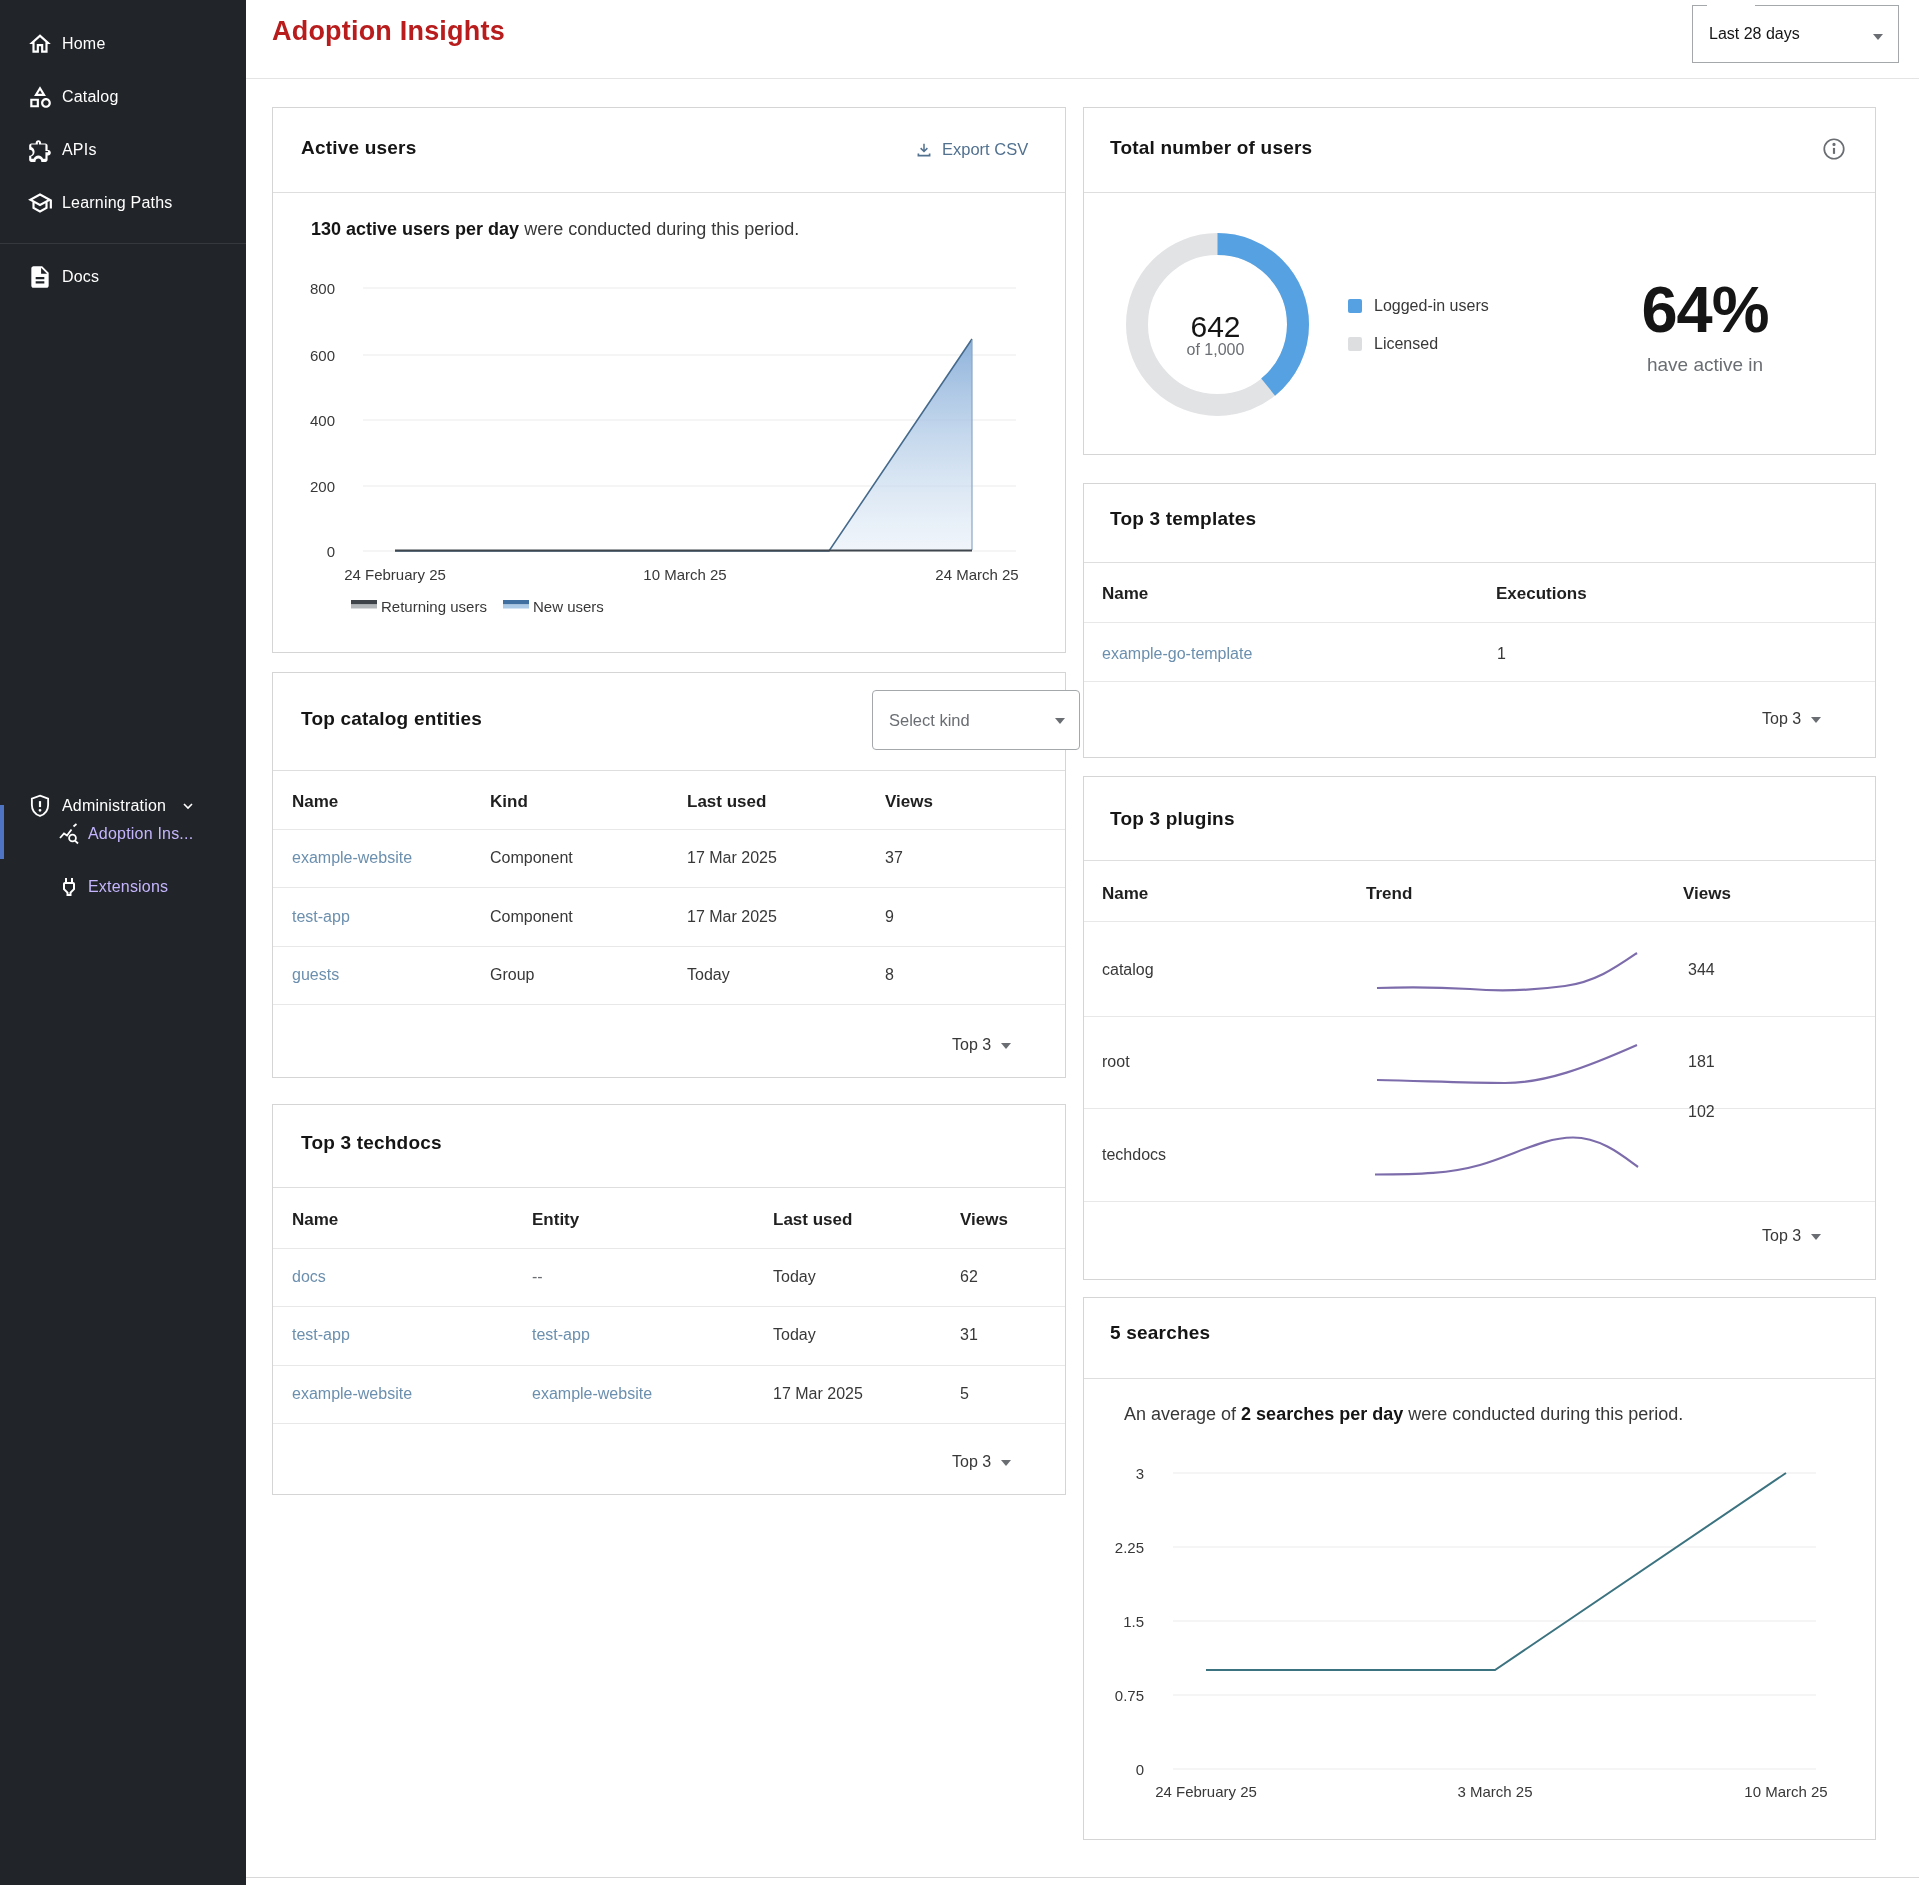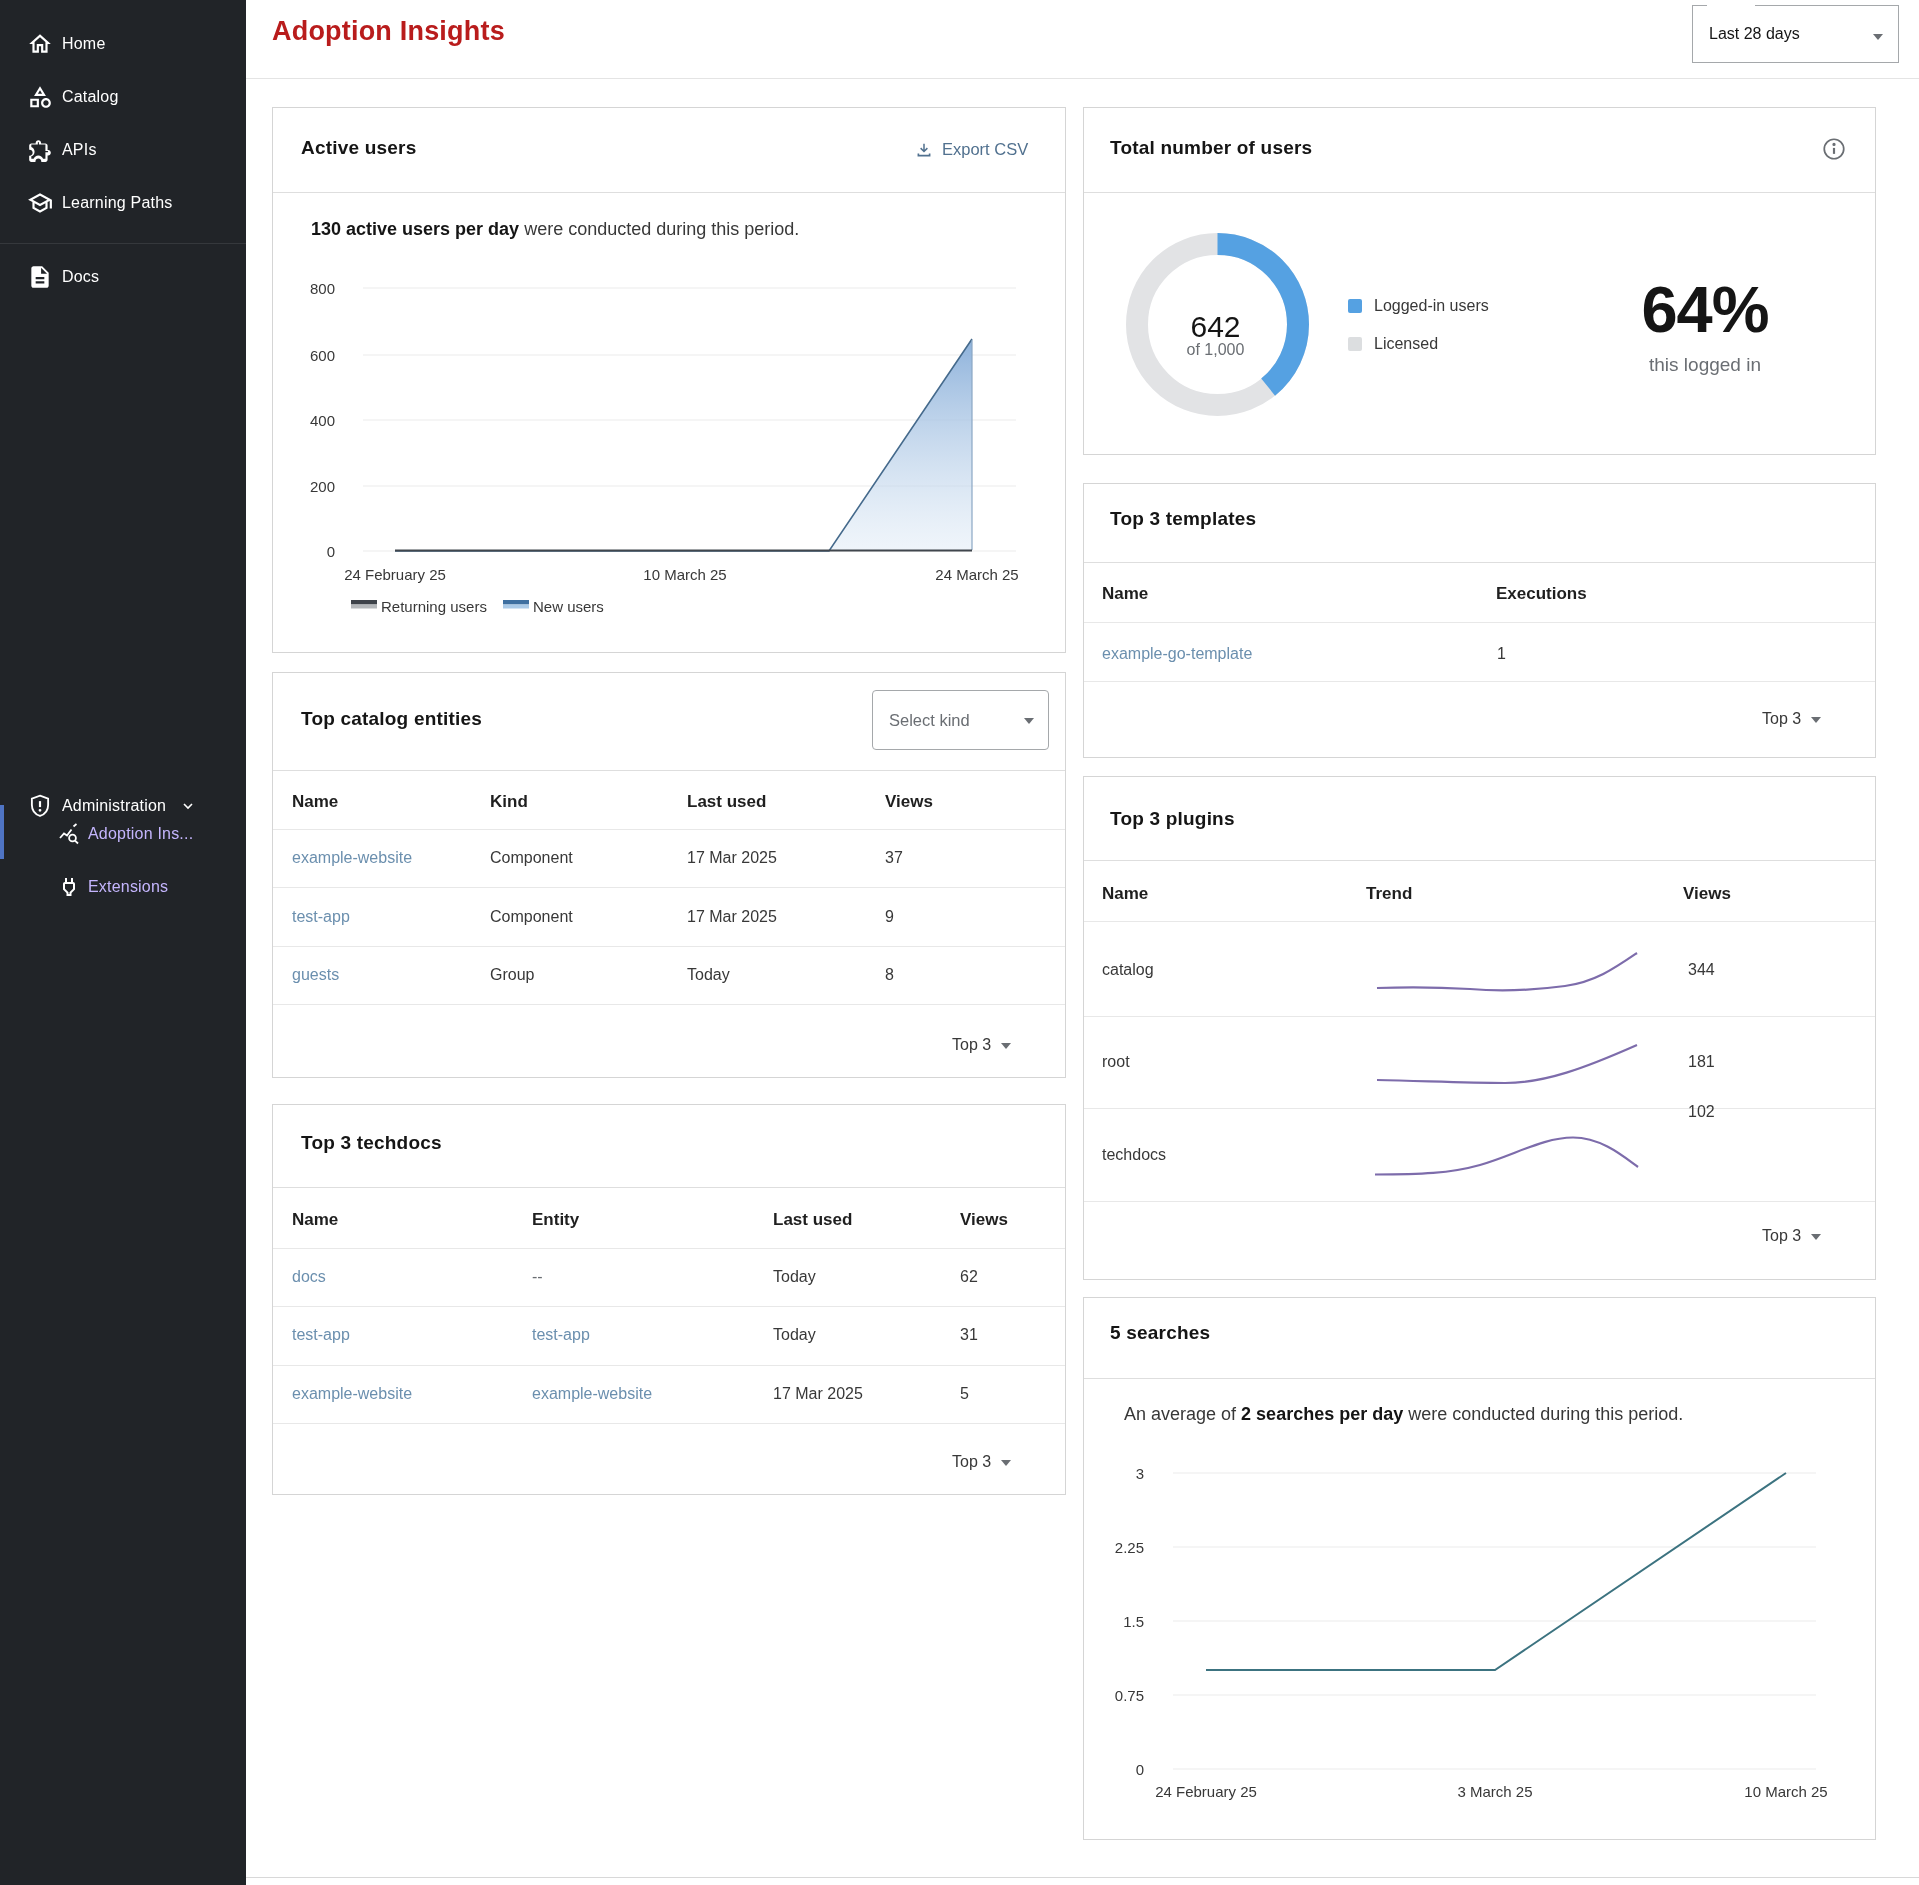--- a/index.html
+++ b/index.html
@@ -153,21 +153,21 @@
     <rect x="78" y="330" width="26" height="4.5" fill="#3e434a"></rect>
     <rect x="78" y="334.5" width="26" height="4" fill="#b4b7ba"></rect>
     <text x="108" y="342" font-size="15" fill="#383838">Returning users</text>
     <rect x="230" y="330" width="26" height="4.5" fill="#3e6fa0"></rect>
     <rect x="230" y="334.5" width="26" height="4" fill="#aacae8"></rect>
     <text x="260" y="342" font-size="15" fill="#383838">New users</text>
   </svg>
 
   <div class="card" style="left:272px; top:672px; width:794px; height:406px;"></div>
   <div class="card-title" style="left:301px; top:708px;">Top catalog entities</div>
-  <div class="selbox" style="left:872px; top:690px; width:177px; height:60px;">
+  <div class="selbox" style="left:872px; top:690px; width:208px; height:60px;">
     <span style="position:absolute; left:16px; top:50%; transform:translateY(-50%); font-size:16.5px; color:#6a6e73;">Select kind</span>
     <span class="caret" style="position:absolute; right:14px; top:27px; margin:0;"></span>
   </div>
   <div class="hdiv" style="left:273px; top:770px; width:792px;"></div>
   <div class="th" style="left:292px; top:792px;">Name</div>
   <div class="th" style="left:490px; top:792px;">Kind</div>
   <div class="th" style="left:687px; top:792px;">Last used</div>
   <div class="th" style="left:885px; top:792px;">Views</div>
   <div class="rowdiv" style="left:273px; top:829px; width:792px;"></div>
   <div class="td link" style="left:292px; top:849px;">example-website</div>
@@ -227,21 +227,21 @@
       <circle r="80.5" fill="none" stroke="#55a1e2" stroke-width="22" stroke-dasharray="197.8 310" transform="rotate(-90)"></circle>
     </g>
     <text x="89.5" y="103.5" text-anchor="middle" font-size="30" fill="#151515">642</text>
     <text x="89.5" y="122" text-anchor="middle" font-size="16" fill="#6a6e73">of 1,000</text>
   </svg>
   <div class="abs" style="left:1348px; top:299px; width:14px; height:14px; background:#55a1e2; border-radius:2px;"></div>
   <div class="td" style="left:1374px; top:297px;">Logged-in users</div>
   <div class="abs" style="left:1348px; top:337px; width:14px; height:14px; background:#dcdee0; border-radius:2px;"></div>
   <div class="td" style="left:1374px; top:335px;">Licensed</div>
   <div class="abs" style="left:1605px; top:272px; width:200px; text-align:center; font-size:65px; font-weight:700; color:#151515; letter-spacing:-1px;">64%</div>
-  <div class="abs" style="left:1605px; top:354px; width:200px; text-align:center; font-size:19px; color:#6a6e73;">this logged in</div>
+  <div class="abs" style="left:1605px; top:354px; width:200px; text-align:center; font-size:19px; color:#6a6e73;">have active in</div>
 
   <div class="card" style="left:1083px; top:483px; width:793px; height:275px;"></div>
   <div class="card-title" style="left:1110px; top:508px;">Top 3 templates</div>
   <div class="hdiv" style="left:1084px; top:562px; width:791px;"></div>
   <div class="th" style="left:1102px; top:584px;">Name</div>
   <div class="th" style="left:1496px; top:584px;">Executions</div>
   <div class="rowdiv" style="left:1084px; top:622px; width:791px;"></div>
   <div class="td link" style="left:1102px; top:645px;">example-go-template</div>
   <div class="td" style="left:1497px; top:645px;">1</div>
   <div class="rowdiv" style="left:1084px; top:681px; width:791px;"></div>

